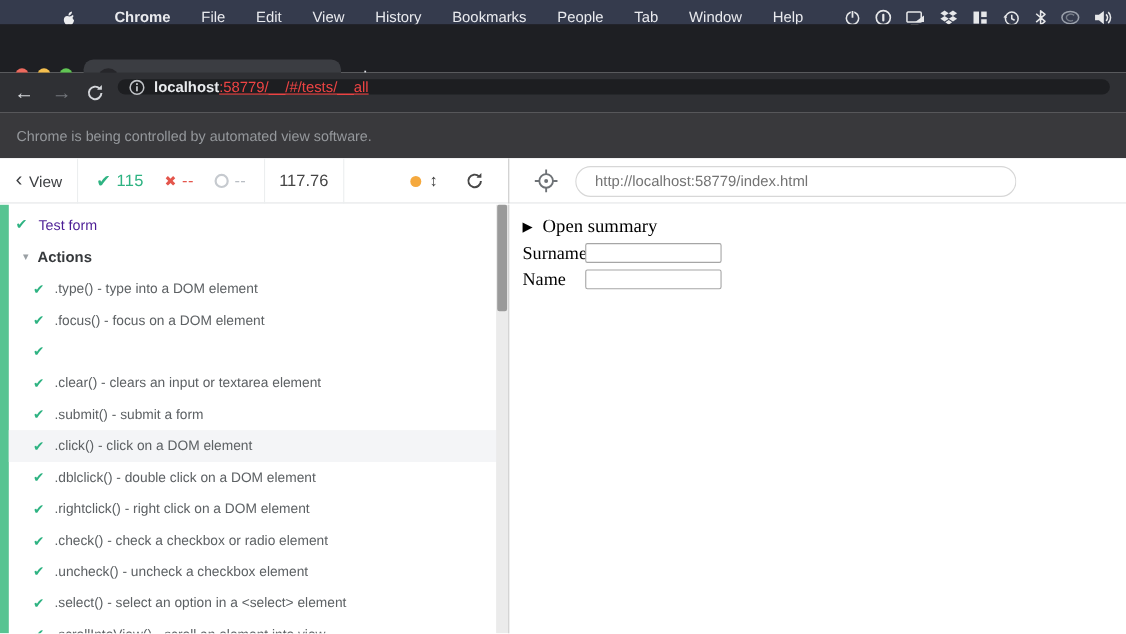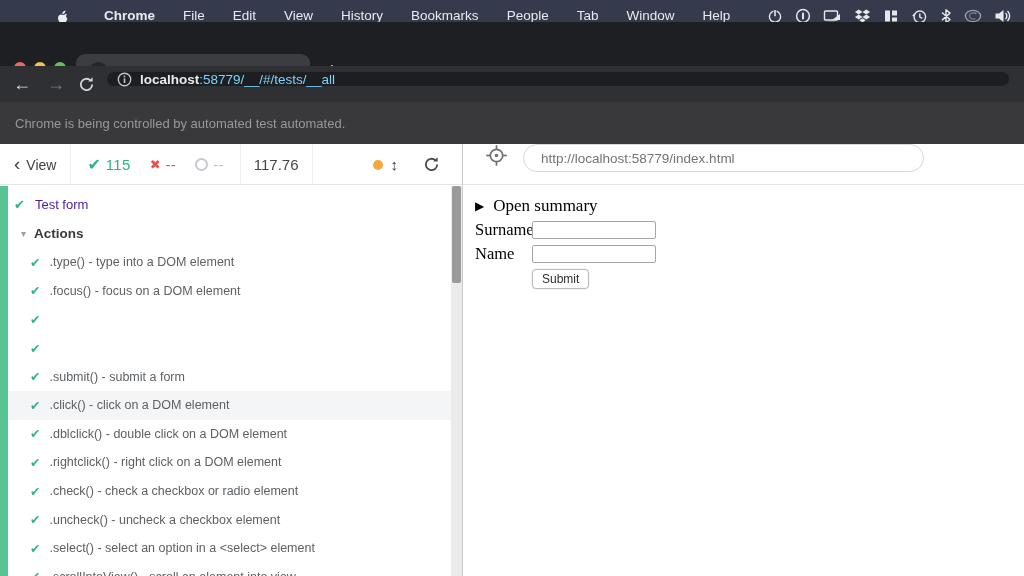--- a/index.html
+++ b/index.html
@@ -33,21 +33,21 @@
   
   .toolbar { position:absolute; left:0; top:66px; width:1024px; height:36px; background:#2f3034; }
   .navbtn { position:absolute; top:0; height:36px; display:flex; align-items:center; justify-content:center;
     width:28px; font-size:18px; color:#d6d8db; }
   .navbtn.back { left:8px; } .navbtn.fwd { left:42px; color:#73767b; }
   .reload-btn { position:absolute; left:74px; top:6px; width:24px; height:24px; display:flex; align-items:center; justify-content:center;}
   .omnibox { position:absolute; left:107px; top:6px; width:902px; height:14px; background:#1d1e21;
     border-radius:14px; display:flex; align-items:center; color:#e8eaed; font-size:13.5px; }
   .omnibox .info { margin-left:10px; margin-right:8px; display:flex; }
   .omnibox .host { font-weight:bold; color:#e8eaed; }
-  .omnibox .rest { color:#7dd3fc; }
+  .omnibox .rest { color:#ef4444;text-decoration:underline; }
 
   
   .banner { position:absolute; left:0; top:102px; width:1024px; height:42px; background:#39393c;
     display:flex; align-items:center; }
   .banner span { margin-left:15px; color:#95989c; font-size:13px; }
 
   
   .app { position:absolute; left:0; top:144px; width:1024px; height:432px; background:#fff; }
   .hdr { position:absolute; left:0; top:0; width:1024px; height:41px; border-bottom:1px solid #e3e5e7; background:#fff; }
   .hdr-left { position:absolute; left:0; top:0; width:463px; height:41px; border-right:1px solid #c9c9c9; display:flex; align-items:center; }
@@ -60,21 +60,21 @@
   .stat .num { letter-spacing:.3px; }
   .pass-check { font-size:16px; font-weight:bold; }
   .fail-x { font-size:13px; font-weight:bold; }
   .pend-circle { width:13px; height:13px; border:2px solid #c6cacf; border-radius:50%; }
   .duration { height:100%; display:flex; align-items:center; padding:4px 13px; border-right:1px solid #eceeef;
     font-size:15px; color:#454545; }
   .controls { display:flex; align-items:center; gap:8px; margin-left:60px; }
   .dot { width:10px; height:10px; border-radius:50%; }
   .updown { font-size:15px; color:#3e3e3e; font-weight:bold; }
   .restart { margin-left:16px; display:flex; }
-  .hdr-right { position:absolute; left:464px; top:0; width:460px; height:41px; display:flex; overflow:hidden; }
+  .hdr-right { position:absolute; left:464px; top:0; width:460px; height:41px; display:flex; align-items:center; overflow:hidden; }
   .crosshair { margin-left:21px; display:flex; }
   .aut-url { margin-left:15px; width:540px; height:28px; border:1px solid #d7d7d7; border-radius:15px;
     background:#fff; color:#737373; font-size:13.5px; padding-left:17px; font-family:"Liberation Sans",sans-serif; }
 
   
   .left-panel { position:absolute; left:0; top:42px; width:463px; height:390px; background:#fff;
     border-right:1px solid #c9c9c9; overflow:hidden; }
   .pass-strip { position:absolute; left:0; top:0; width:8px; height:390px; }
   .list { position:absolute; left:8px; top:0; width:444px; height:390px; }
   .suite-row { display:flex; align-items:center; height:30px; margin-top:3px; padding-left:6px; }
@@ -206,21 +206,21 @@
         <rect x="6.7" y="6.4" width="1.6" height="4.6" fill="#c0c3c7"></rect>
         <rect x="6.7" y="3.6" width="1.6" height="1.7" fill="#c0c3c7"></rect>
       </svg>
     </span>
     <span class="host">localhost</span>
       <span class="rest">:58779/__/#/tests/__all</span>
   </div>
 </div>
 
 <div class="banner">
-  <span>Chrome is being controlled by automated test automated.</span>
+  <span>Chrome is being controlled by automated view software.</span>
 </div>
 
 <div class="app">
 
   <div class="hdr">
     <div class="hdr-left">
       <span class="back-btn">
         <span class="chev">‹</span>
         <span class="lbl">View</span>
       </span>
@@ -284,20 +284,21 @@
       </div>
       <div class="titem">
         <span class="chk" style="color:#2eb382">✔</span>
         <span class="txt">.focus() - focus on a DOM element</span>
       </div>
       <div class="titem">
         <span class="chk" style="color:#2eb382">✔</span>
       </div>
       <div class="titem">
         <span class="chk" style="color:#2eb382">✔</span>
+        <span class="txt">.clear() - clears an input or textarea element</span>
       </div>
       <div class="titem">
         <span class="chk" style="color:#2eb382">✔</span>
         <span class="txt">.submit() - submit a form</span>
       </div>
       <div class="titem hl">
         <span class="chk" style="color:#2eb382">✔</span>
         <span class="txt">.click() - click on a DOM element</span>
       </div>
       <div class="titem">
@@ -337,19 +338,16 @@
         <span>Open summary</span>
       </div>
       <div class="form-row">
         <span class="flabel">Surname</span>
         <input type="text" value="" style="">
       </div>
       <div class="form-row">
         <span class="flabel">Name</span>
         <input type="text" value="" style="">
       </div>
-      <div class="submit-row">
-        <button class="submit-btn">Submit</button>
-      </div>
     </div>
   </div>
 
 </div>
 
 </body></html>

